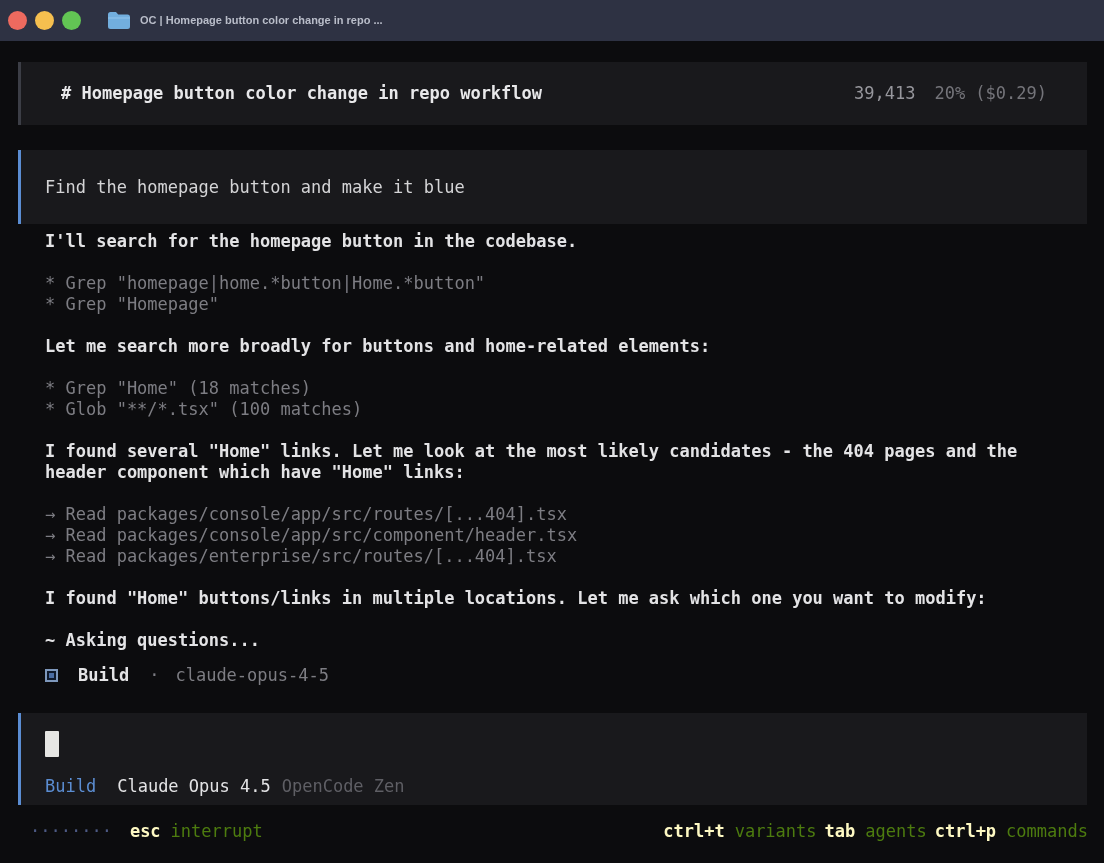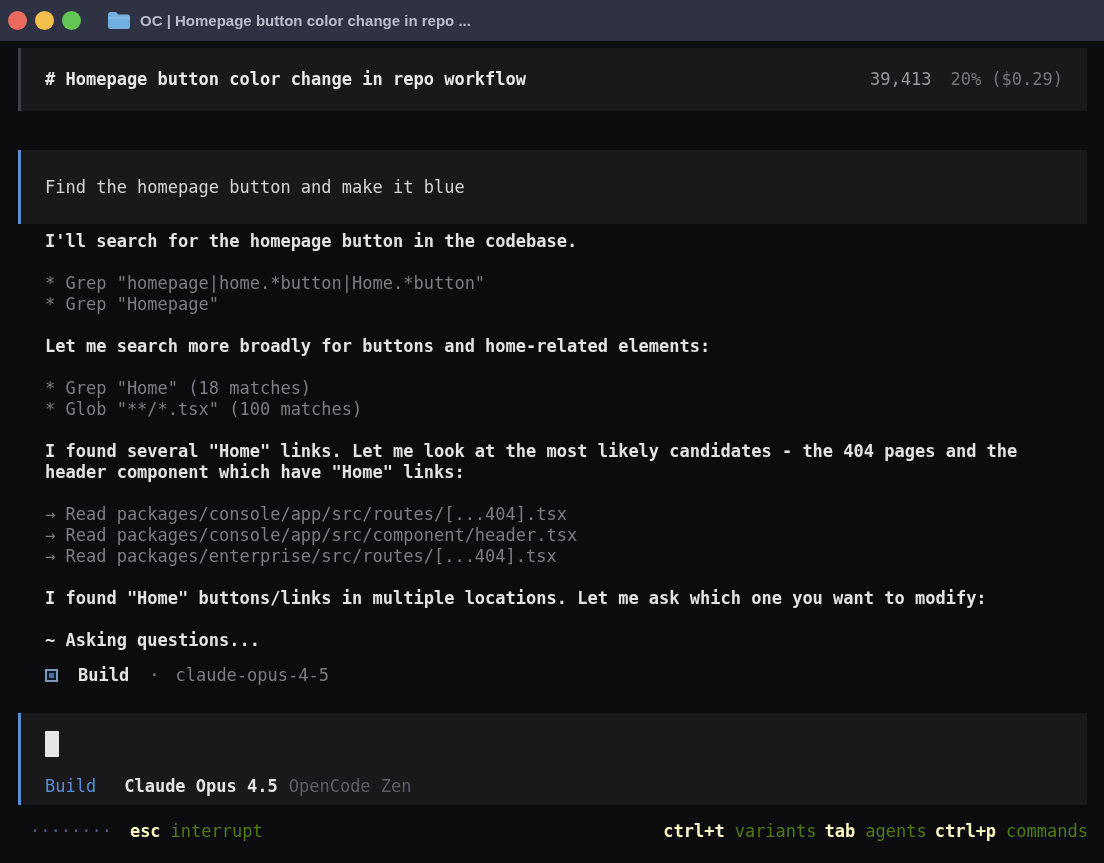--- a/index.html
+++ b/index.html
@@ -19,34 +19,34 @@
     display: flex; align-items: center;
   }
   .traffic { display: flex; align-items: center; gap: 8px; padding-left: 8px; }
   .tl { width: 19px; height: 19px; border-radius: 50%; display: inline-block; }
   .tl.red    { background: #ed6a5f; }
   .tl.yellow { background: #f5bf4f; }
   .tl.green  { background: #62c554; }
   .folder { margin-left: 26px; margin-right: 9px; display: flex; align-items: center; }
   .win-title {
     font-family: "Liberation Sans", sans-serif;
-    font-size: 15px; font-weight: bold; color: #b9bdc9;
+    font-size: 11px; font-weight: bold; color: #b9bdc9;
     white-space: nowrap;
   }
 
   
   .box {
     position: absolute; left: 18px; width: 1069px;
     background: #19191c;
   }
   .header-box {
-    top: 48px; height: 63px;
+    top: 62px; height: 63px;
     border-left: 3px solid #3c3e46;
     display: flex; align-items: center; justify-content: space-between;
-    padding: 0 24px;
+    padding: 0 40px;
   }
   .h-title { color: #e8e8ea; font-weight: bold; white-space: pre; }
   .h-stats { white-space: pre; text-align: center; }
   .h-tokens { color: #97979d; }
   .h-usage { color: #74747a; margin-left: 19px; }
 
   .user-box {
     top: 150px; height: 74px;
     border-left: 3px solid #5b8dd2;
     display: flex; align-items: center;
@@ -79,21 +79,21 @@
   }
   .cursor {
     position: absolute; left: 24px; top: 18px;
     width: 14px; height: 26px; background: #e6e6e4; border-radius: 1px;
   }
   .input-meta {
     position: absolute; left: 24px; bottom: 8px;
     display: flex; align-items: baseline; white-space: pre;
   }
   .im-agent { color: #5b8dd2; }
-  .im-model { color: #e3e3e5; font-weight: bold; margin-left: 28px; }
+  .im-model { color: #e3e3e5; font-weight: normal; margin-left: 21px; }
   .im-provider { color: #5f5f65; margin-left: 11px; }
 
   
   .status-bar {
     position: absolute; top: 820px; left: 30px; right: 16px; height: 22px;
     display: flex; align-items: center;
   }
   .spinner { color: #4d5a85; white-space: pre; }
   .hint { white-space: pre; }
   .hint .key { color: #fef9c3; font-weight: bold; }

